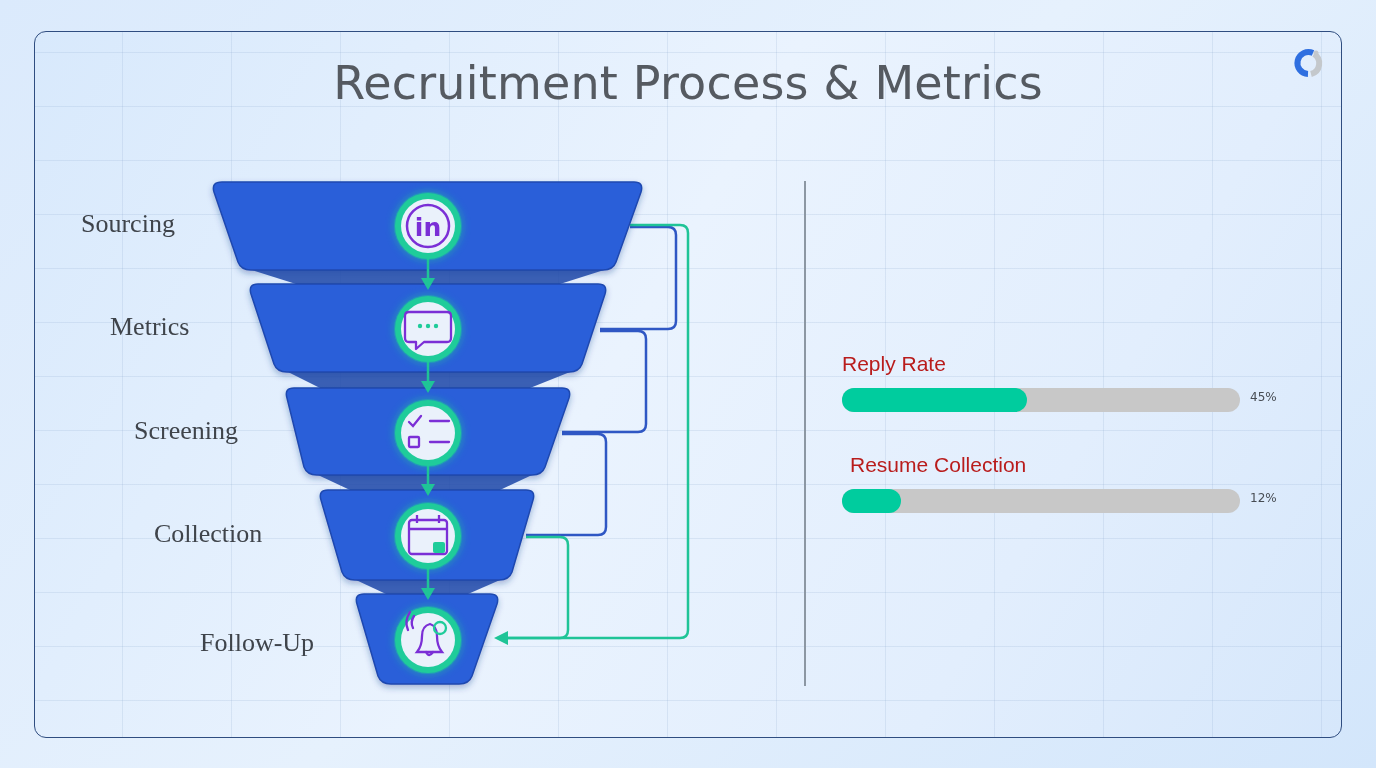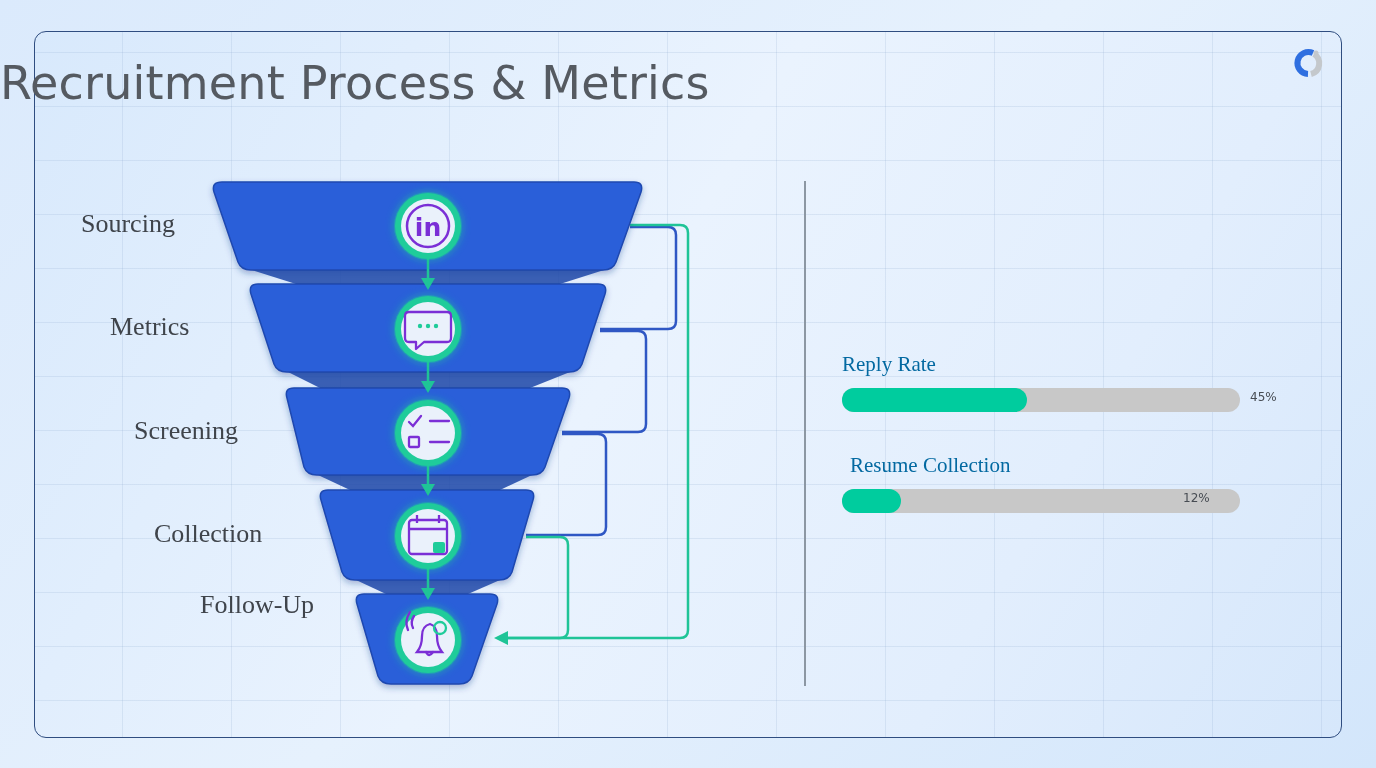--- a/index.html
+++ b/index.html
@@ -18,36 +18,36 @@
   .grid {
     position: absolute; inset: 0;
     background-image:
       linear-gradient(to right, rgba(150,175,210,0.22) 1px, transparent 1px),
       linear-gradient(to bottom, rgba(150,175,210,0.22) 1px, transparent 1px);
     background-size: 109px 54px;
     background-position: 87px 20px;
   }
   .title {
     position: absolute; left: 0; right: 0; top: 56px;
-    text-align: left; font-size: 46px; color: #555a61;
+    text-align: center; font-size: 46px; color: #555a61;
     font-family: "DejaVu Sans", sans-serif; letter-spacing: 0.2px;
   }
   .logo { position: absolute; left: 1291px; top: 46px; width: 34px; height: 34px; }
   .diagram { position: absolute; left: 0; top: 0; width: 1376px; height: 768px; }
   .stage-label {
     position: absolute; font-size: 26px; color: #3f444b;
     font-family: Liberation Serif, serif;
   }
   .divider {
     position: absolute; left: 804px; top: 181px; width: 2px; height: 505px;
     background: #8c97a3;
   }
   .metric-label {
-    position: absolute; font-size: 21px; color: #0369a1;
-    font-family: Liberation Serif, serif;
+    position: absolute; font-size: 21px; color: #b91c1c;
+    font-family: Liberation Sans, sans-serif;
   }
   .bar-track {
     position: absolute; height: 24px; border-radius: 12px; background: #c8c8c8;
   }
   .bar-fill {
     position: absolute; left: 0; top: 0; height: 24px; border-radius: 12px; background: #00cc9e;
   }
   .bar-value {
     position: absolute; font-size: 12px; color: #474c53;
     font-family: "DejaVu Sans", sans-serif;
@@ -171,29 +171,29 @@
       <path d="M408 630 Q404 621 410 612"></path>
       <circle cx="440" cy="628" r="6" stroke="#1fcc9a"></circle>
     </g>
   </g>
 </svg>
 
 <div class="stage-label" style="left:81px; top:209px;">Sourcing</div>
 <div class="stage-label" style="left:110px; top:312px;">Metrics</div>
 <div class="stage-label" style="left:134px; top:416px;text-align:right;">Screening</div>
 <div class="stage-label" style="left:154px; top:519px;">Collection</div>
-<div class="stage-label" style="left:200px; top:590px;">Follow-Up</div>
+<div class="stage-label" style="left:200px; top:628px;">Follow-Up</div>
 
 <div class="divider"></div>
 
 <div>
   <div class="metric-label" style="left:842px; top:352px;">Reply Rate</div>
   <div class="bar-track" style="left:842px; top:388px; width:398px;">
     <div class="bar-fill" style="width:185px;"></div>
   </div>
   <div class="bar-value" style="left:1250px; top:390px;">45%</div>
 
   <div class="metric-label" style="left:842px; top:453px;margin-left:8px;">Resume Collection</div>
   <div class="bar-track" style="left:842px; top:489px; width:398px;">
     <div class="bar-fill" style="width:59px;"></div>
   </div>
-  <div class="bar-value" style="left:1183px; top:491px;">12%</div>
+  <div class="bar-value" style="left:1250px; top:491px;">12%</div>
 </div>
 
 </body></html>

